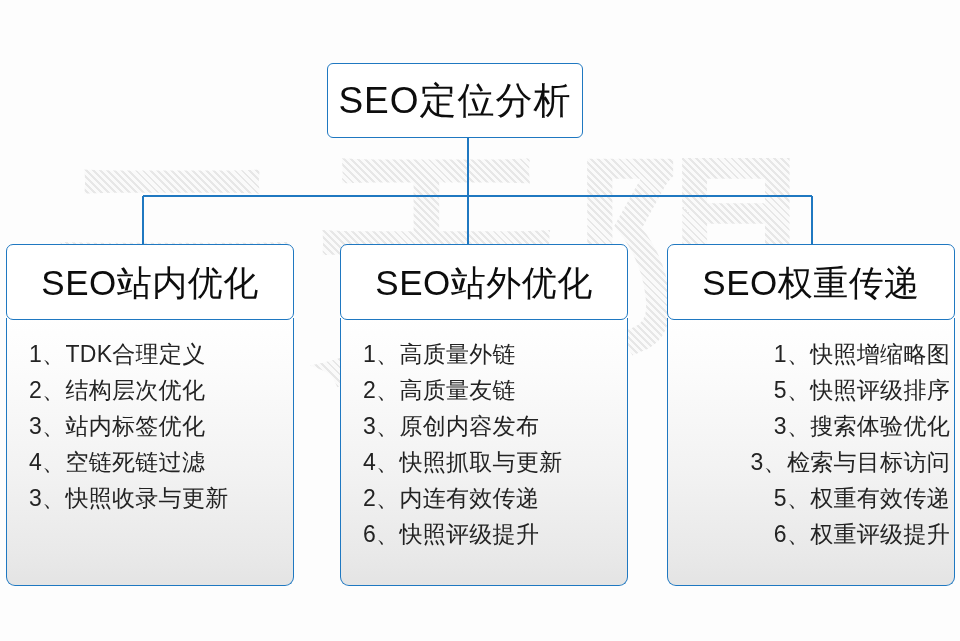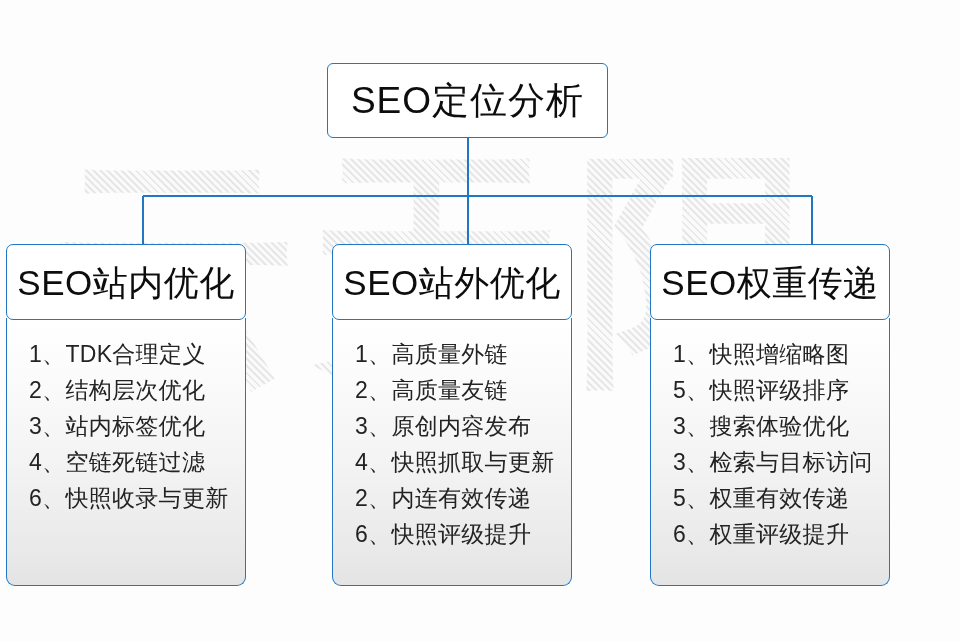--- a/index.html
+++ b/index.html
@@ -51,21 +51,21 @@
     left:0;top:0;
     width:960px;height:641px;
     z-index:1;
     pointer-events:none;
   }
 
   
   .top-node{
     position:absolute;
     left:327px; top:63px;
-    width:281px; height:75px;
+    width:256px; height:75px;
     box-sizing:border-box;
     background:#ffffff;
     border:1.6px solid #1f78c1;
     border-radius:6px;
     display:flex;
     align-items:center;
     justify-content:center;
     z-index:3;
   }
   .top-node .title{
@@ -77,25 +77,25 @@
 
   
   .columns{
     position:absolute;
     left:0; top:244px;
     width:960px;
     z-index:3;
   }
   .card{
     position:absolute;
-    width:240px;
+    width:288px;
   }
   .card.c0{ left:6px;  }
-  .card.c1{ left:332px;}
-  .card.c2{ left:650px;}
+  .card.c1{ left:340px;}
+  .card.c2{ left:667px;text-align:right;}
 
   .card-head{
     box-sizing:border-box;
     width:100%;
     height:76px;
     background:#ffffff;
     border:1.6px solid #1f78c1;
     border-radius:7px;
     display:flex;
     align-items:center;
@@ -108,21 +108,21 @@
     color:#0d0d0d;
     letter-spacing:0.5px;
     line-height:1;
     white-space:nowrap;
   }
 
   .card-body{
     box-sizing:border-box;
     width:100%;
     margin-top:-1.6px;
-    padding:18px 16px 20px 22px;
+    padding:18px 4px 20px 22px;
     border:1.6px solid #1f78c1;
     border-top:none;
     border-bottom-left-radius:9px;
     border-bottom-right-radius:9px;
     background:linear-gradient(180deg,#ffffff 0%,#fcfcfc 18%,#f3f3f3 55%,#e9e9e9 88%,#e4e4e4 100%);
     position:relative;
     z-index:1;
   }
   .card.c0 .card-body,
   .card.c1 .card-body,
@@ -164,21 +164,21 @@
 
     <div class="card c0">
       <div class="card-head">
         <span class="head-text">SEO站内优化</span>
       </div>
       <div class="card-body">
         <div class="item">1、TDK合理定义</div>
         <div class="item">2、结构层次优化</div>
         <div class="item">3、站内标签优化</div>
         <div class="item">4、空链死链过滤</div>
-        <div class="item">6、快照收录与更新</div>
+        <div class="item">3、快照收录与更新</div>
       </div>
     </div>
 
     <div class="card c1">
       <div class="card-head">
         <span class="head-text">SEO站外优化</span>
       </div>
       <div class="card-body">
         <div class="item">1、高质量外链</div>
         <div class="item">2、高质量友链</div>

